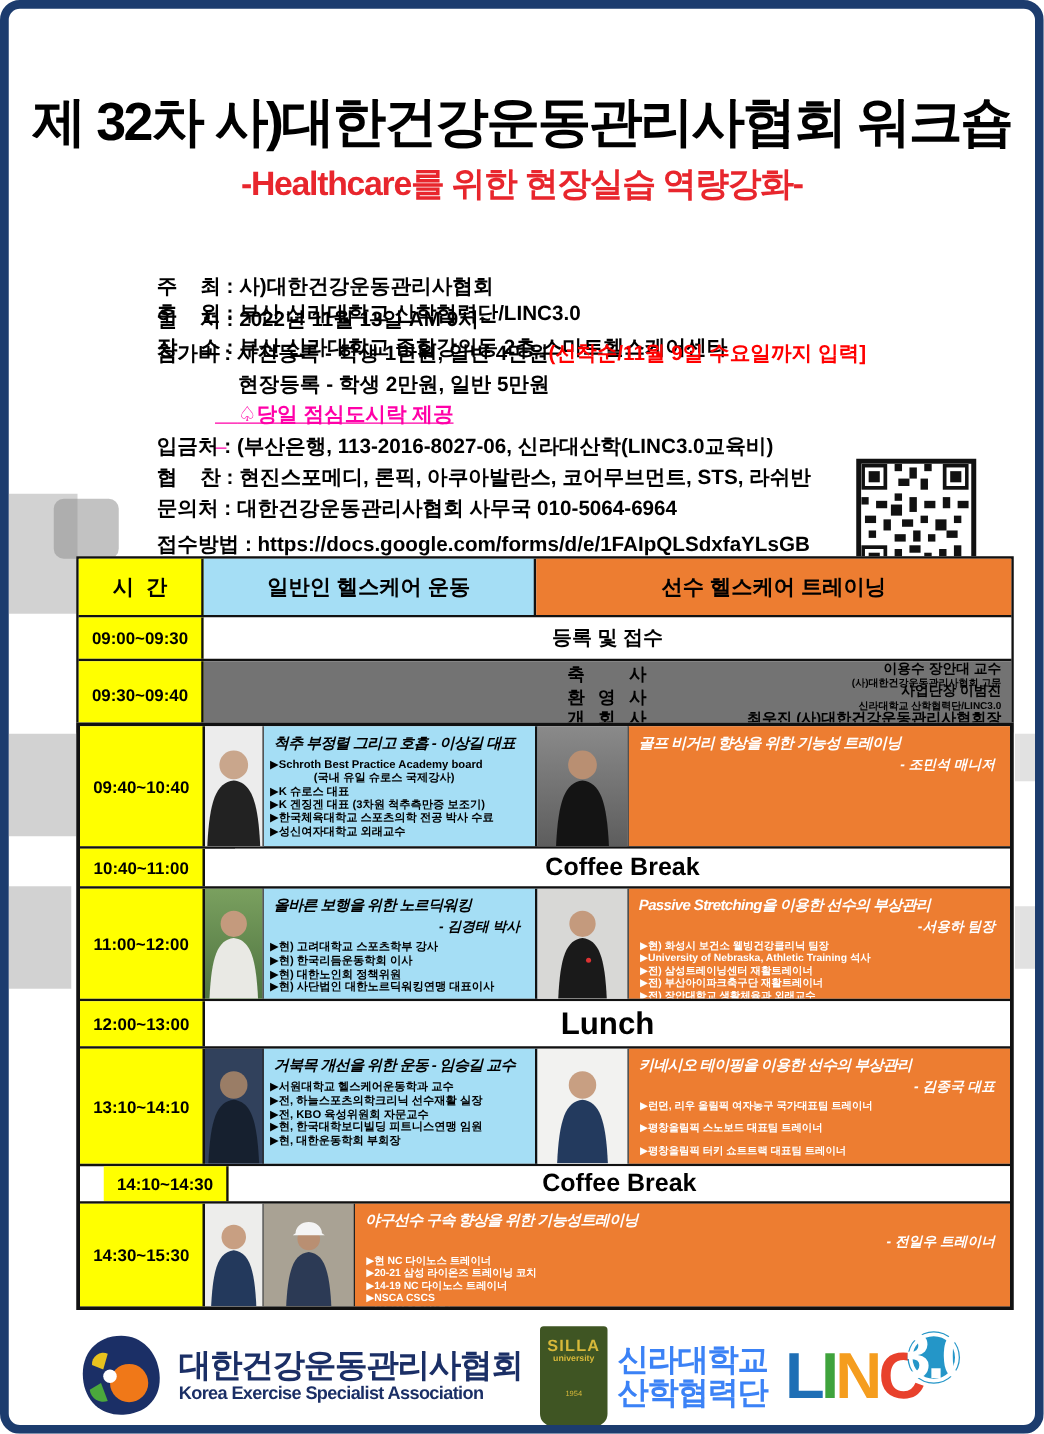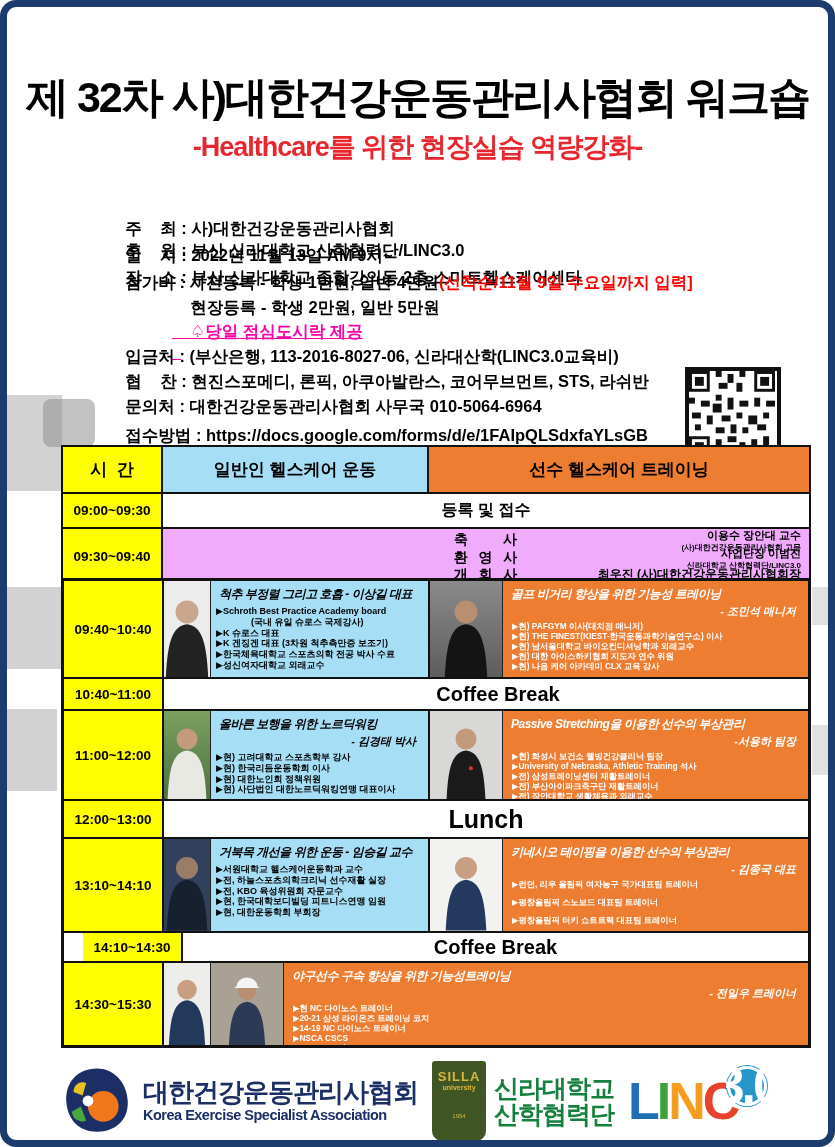--- a/index.html
+++ b/index.html
@@ -25,21 +25,21 @@
   .row{display:flex;border-top:2px solid #111;}
   .row:first-child{border-top:none;}
   .tc{width:100px;min-width:100px;background:#ffff00;border-right:2px solid #111;display:flex;align-items:center;justify-content:center;font-weight:800;font-size:13.5px;color:#000;box-sizing:border-box;text-align:center;}
   .hhead{height:45px;}
   .hhead .tc{font-size:17px;white-space:pre;}
   .hl{width:266px;background:#a5def5;border-right:2px solid #111;display:flex;align-items:center;justify-content:center;font-size:17px;font-weight:800;box-sizing:border-box;}
   .hr{flex:1;background:#ed7d31;display:flex;align-items:center;justify-content:center;font-size:17px;font-weight:800;}
   .rowA{height:33px;}
   .rowA .cont{flex:1;background:#fff;display:flex;align-items:center;justify-content:center;font-size:16px;font-weight:800;}
   .rowB{height:55px;}
-  .rowB .cont{flex:1;background:#f0abfc;padding:1px 4px;box-sizing:border-box;display:flex;flex-direction:column;justify-content:space-between;}
+  .rowB .cont{flex:1;background:#737373;padding:1px 4px;box-sizing:border-box;display:flex;flex-direction:column;justify-content:space-between;}
   .cline{position:relative;flex:1;}
   .ct{position:absolute;left:0;right:0;top:1px;text-align:center;font-size:14px;font-weight:800;white-space:pre;letter-spacing:1px;}
   .cn{position:absolute;right:4px;top:0;text-align:right;font-size:11px;font-weight:800;line-height:1.0;}
   .co{font-size:8px;font-weight:700;}
   .cn3{top:3px;font-size:12px;}
   
   .srow .photo{width:46px;min-width:46px;border-right:1px solid #222;position:relative;overflow:hidden;}
   .srow .photo2{width:72px;min-width:72px;border-right:1px solid #222;position:relative;overflow:hidden;}
   .lbox{width:219px;min-width:219px;background:#a5def5;border-right:2px solid #111;box-sizing:border-box;overflow:hidden;}
   .rbox{flex:1;background:#ed7d31;overflow:hidden;}
@@ -56,21 +56,21 @@
   
   .sil{position:absolute;bottom:0;left:50%;transform:translateX(-50%);height:92%;}
   
   .footer{position:absolute;left:54px;top:1050px;width:750px;height:88px;display:flex;align-items:center;}
   .kesa-kr{font-size:26px;font-weight:900;color:#1b2f66;letter-spacing:-1px;line-height:1.05;}
   .kesa-en{font-size:14.5px;font-weight:800;color:#1b2f66;letter-spacing:-0.5px;}
   .shield{width:54px;height:80px;background:#3f5523;border-radius:3px 3px 10px 10px;margin-left:14px;display:flex;flex-direction:column;align-items:center;padding-top:8px;box-sizing:border-box;}
   .shield .s1{color:#d8b93a;font-size:13px;font-weight:800;letter-spacing:1px;}
   .shield .s2{color:#d8b93a;font-size:7px;font-weight:700;}
   .shield .s3{color:#d8b93a;font-size:6px;margin-top:22px;}
-  .silla-kr{font-size:25px;font-weight:900;color:#15803d;line-height:1.04;margin-left:8px;letter-spacing:-1px;}
+  .silla-kr{font-size:25px;font-weight:900;color:#3b82f6;line-height:1.04;margin-left:8px;letter-spacing:-1px;}
   .linc{position:relative;margin-left:14px;display:flex;align-items:flex-end;}
   .linc span{font-size:52px;font-weight:900;line-height:0.9;letter-spacing:-3px;}
   .l1{color:#1f6fb5;} .l2{color:#3fa33c;} .l3{color:#f59d1e;} .l4{color:#e8412c;}
   .l30{position:absolute;right:-30px;top:-12px;width:34px;height:34px;border-radius:50%;background:#2496c8;color:#fff;font-size:14px;font-weight:900;display:flex;align-items:center;justify-content:center;border:3px solid #fff;box-shadow:0 0 0 1px #2496c8;}
 </style>
 </head>
 <body>
 
 <div class="poster">
 
@@ -217,27 +217,20 @@
       </div>
       <div class="photo2" style="background:linear-gradient(#8a8a8a,#5d5d5d);">
         <svg class="sil" viewBox="0 0 60 100">
             <circle cx="30" cy="26" r="13" fill="#b98f72"></circle>
             <path d="M30 40 C14 42 8 58 6 100 L54 100 C52 58 46 42 30 40 Z" fill="#141414"></path>
           </svg>
       </div>
       <div class="rbox">
         <div class="btitle">골프 비거리 향상을 위한 기능성 트레이닝</div>
         <div class="bspk">- 조민석 매니저</div>
-        <div class="blist rlist">
-            <div>▶현) PAFGYM 이사(대치점 매니저)</div>
-            <div>▶현) THE FINEST(KIEST-한국운동과학기술연구소) 이사</div>
-            <div>▶현) 남서울대학교 바이오컨디셔닝학과 외래교수</div>
-            <div>▶현) 대한 아이스하키협회 지도자 연수 위원</div>
-            <div>▶현) 나음 케어 아카데미 CLX 교육 강사</div>
-          </div>
       </div>
     </div>
 
     <div class="row" style="height:30px;gap:24px;">
       <div class="tc">10:40~11:00</div>
       <div class="brk cb">Coffee Break</div>
     </div>
 
     <div class="row srow" style="height:88px;">
       <div class="tc">11:00~12:00</div>

